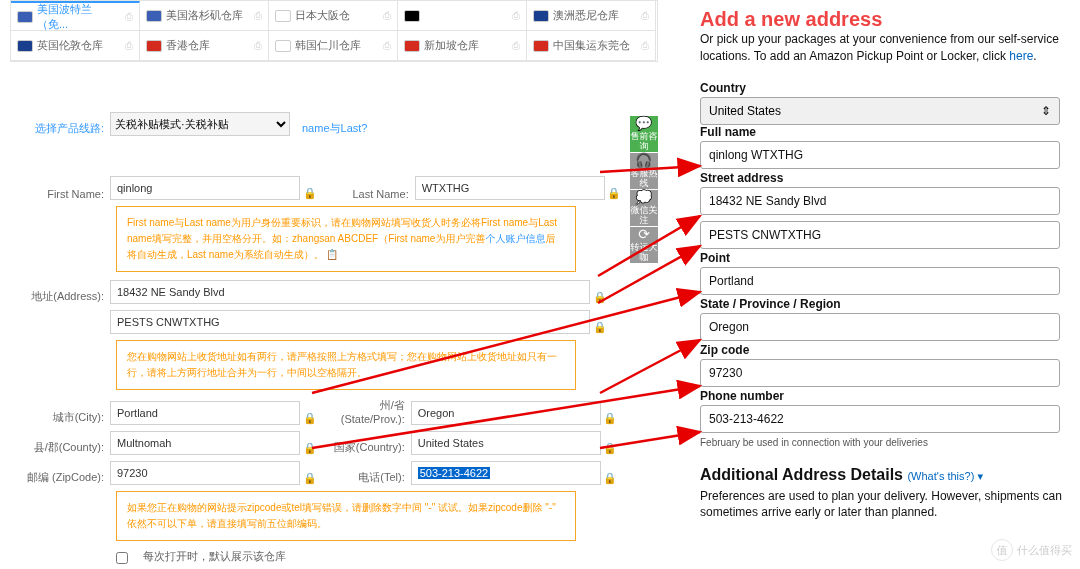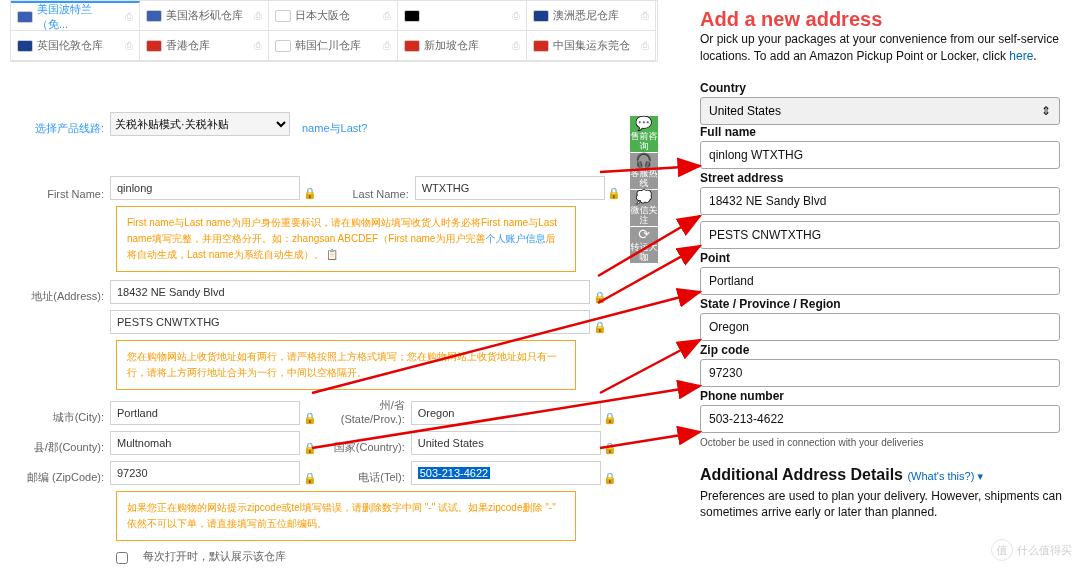--- a/index.html
+++ b/index.html
@@ -237,21 +237,21 @@
   <input class="r-field" value="Portland" style="">
 
   <div class="r-label">State / Province / Region</div>
   <input class="r-field" value="Oregon" style="">
 
   <div class="r-label">Zip code</div>
   <input class="r-field" value="97230" style="">
 
   <div class="r-label">Phone number</div>
   <input class="r-field" value="503-213-4622" style="">
-  <div class="r-note">October be used in connection with your deliveries</div>
+  <div class="r-note">February be used in connection with your deliveries</div>
 
   <div class="r-h2">
     <span>Additional Address Details</span>
     <a href="#" class="r-link" style="font-weight:normal;font-size:11px">
       <span>(What's this?)</span> <span>▾</span>
     </a>
   </div>
   <div class="r-desc">Preferences are used to plan your delivery. However, shipments can sometimes arrive early or later than planned.</div>
   
   

